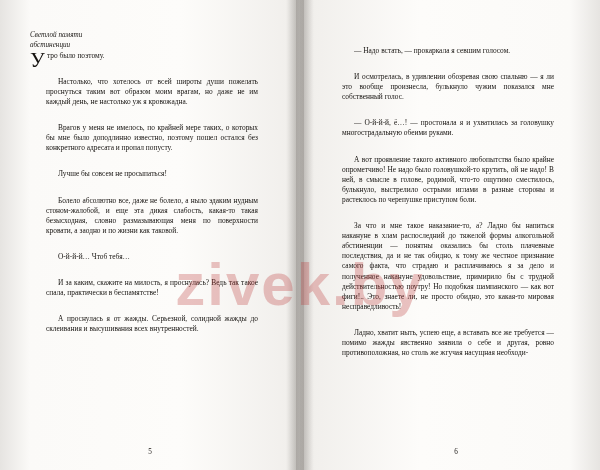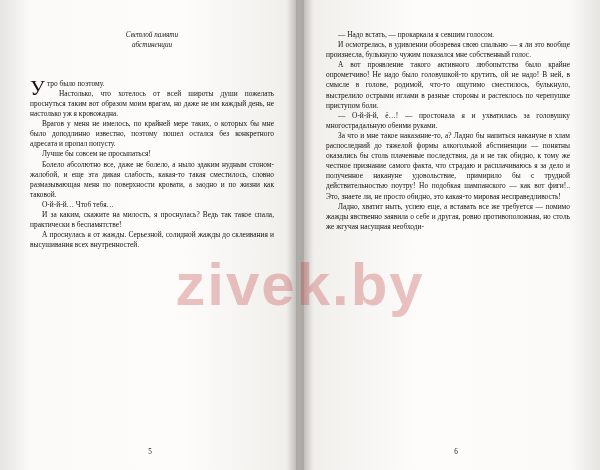--- a/index.html
+++ b/index.html
@@ -49,31 +49,29 @@
   .textcol {
     font-size: 7.4px;
     line-height: 10.1px;
     text-align: justify;
     color: #15120f;
     -webkit-hyphens: auto;
     hyphens: auto;
   }
   .dedication {
     font-style: italic;
-    text-align: center;
     font-size: 7.2px;
     line-height: 10.4px;
     color: #1b1815;
-    margin-bottom: 28px;
   }
   .dedication div {
     white-space: nowrap;
   }
   .para {
-    margin: 0;
+    margin: 16px;
     text-indent: 12px;
   }
   .dropcap-para {
     text-indent: 0;
     margin: 0;
   }
   .dropcap {
     float: left;
     font-size: 21px;
     line-height: 17px;
@@ -142,37 +140,37 @@
     <div class="dedication">
       <div>Светлой памяти</div>
       <div>абстиненции</div>
     </div>
 
     <div class="textcol">
       <p class="dropcap-para"><span class="dropcap">У</span><span>тро было поэтому.</span></p>
       <p class="para">Настолько, что хотелось от всей широты души пожелать проснуться таким вот образом моим врагам, но даже не им каждый день, не настолько уж я кровожадна.</p>
       <p class="para">Врагов у меня не имелось, по крайней мере таких, о которых бы мне было доподлинно известно, поэтому пошел остался без конкретного адресата и пропал попусту.</p>
       <p class="para">Лучше бы совсем не просыпаться!</p>
-      <p class="para">Болело абсолютно все, даже не болело, а ныло эдаким нудным стоном-жалобой, и еще эта дикая слабость, какая-то такая сместилось, словно размазывающая меня по поверхности кровати, а заодно и по жизни как таковой.</p>
+      <p class="para">Болело абсолютно все, даже не болело, а ныло эдаким нудным стоном-жалобой, и еще эта дикая слабость, какая-то такая безысходная, словно размазывающая меня по поверхности кровати, а заодно и по жизни как таковой.</p>
       <p class="para">О-й-й-й… Чтоб тебя…</p>
       <p class="para">И за каким, скажите на милость, я проснулась? Ведь так такое спала, практически в беспамятстве!</p>
       <p class="para">А проснулась я от жажды. Серьезной, солидной жажды до склеивания и высушивания всех внутренностей.</p>
     </div>
 
     <div class="folio">5</div>
   </div>
 
   <div class="page right">
     <div class="shadow-left"></div>
 
     <div class="textcol">
       <p class="para">— Надо встать, — прокаркала я севшим голосом.</p>
       <p class="para">И осмотрелась, в удивлении обозревая свою спальню — я ли это вообще произнесла, булькнуло чужим показался мне собственный голос.</p>
+      <p class="para">— О-й-й-й, ё…! — простонала я и ухватилась за головушку многострадальную обеими руками.</p>
       <p class="para">А вот проявление такого активного любопытства было крайне опрометчиво! Не надо было головушкой-то крутить, ой не надо! В ней, в смысле в голове, родимой, что-то ощутимо сместилось, булькнуло, выстрелило острыми иглами в разные стороны и растеклось по черепушке приступом боли.</p>
-      <p class="para">— О-й-й-й, ё…! — простонала я и ухватилась за головушку многострадальную обеими руками.</p>
       <p class="para">За что и мне такое наказание-то, а? Ладно бы напиться накануне в хлам распоследний до тяжелой формы алкогольной абстиненции — понятны оказались бы столь плачевные последствия, да и не так обидно, к тому же честное признание самого факта, что страдаю и расплачиваюсь я за дело и полученное накануне удовольствие, примирило бы с трудной действительностью поутру! Но подобкая шампанского — как вот фиги!.. Это, знаете ли, не просто обидно, это какая-то мировая несправедливость!</p>
       <p class="para">Ладно, хватит ныть, успею еще, а вставать все же требуется — помимо жажды явственно заявила о себе и другая, ровно противоположная, но столь же жгучая насущная необходи-</p>
     </div>
 
     <div class="folio">6</div>
   </div>
 
   <div class="gutter"></div>
 
   <div class="watermark">

